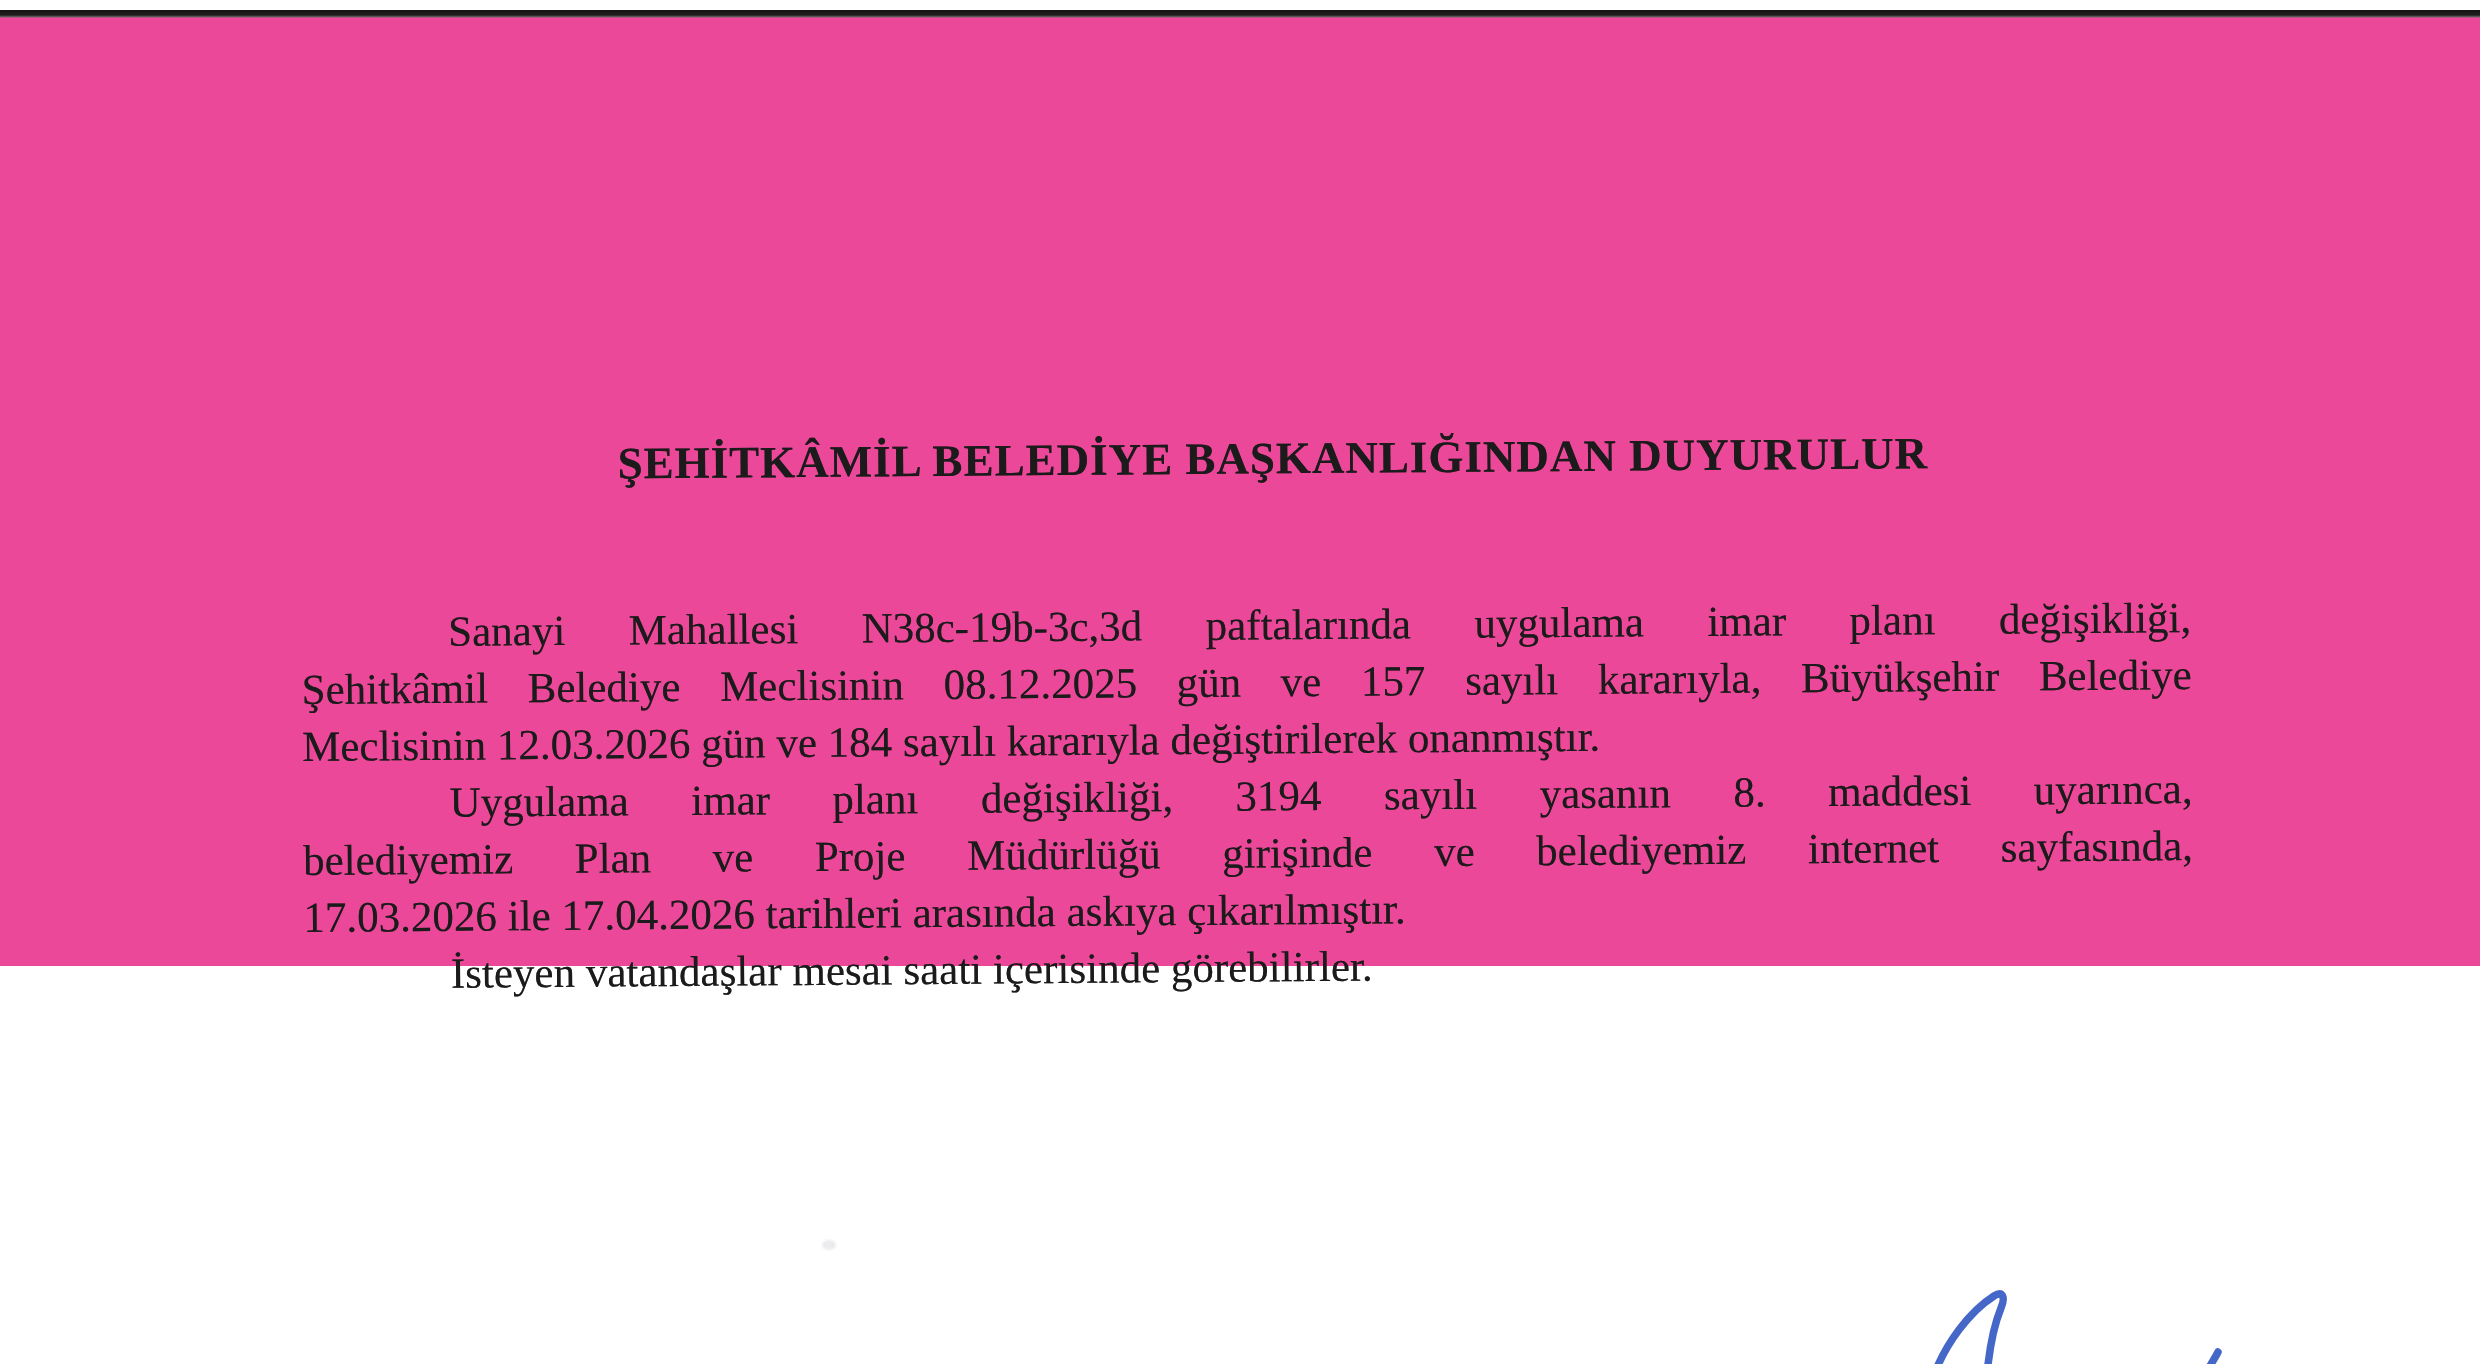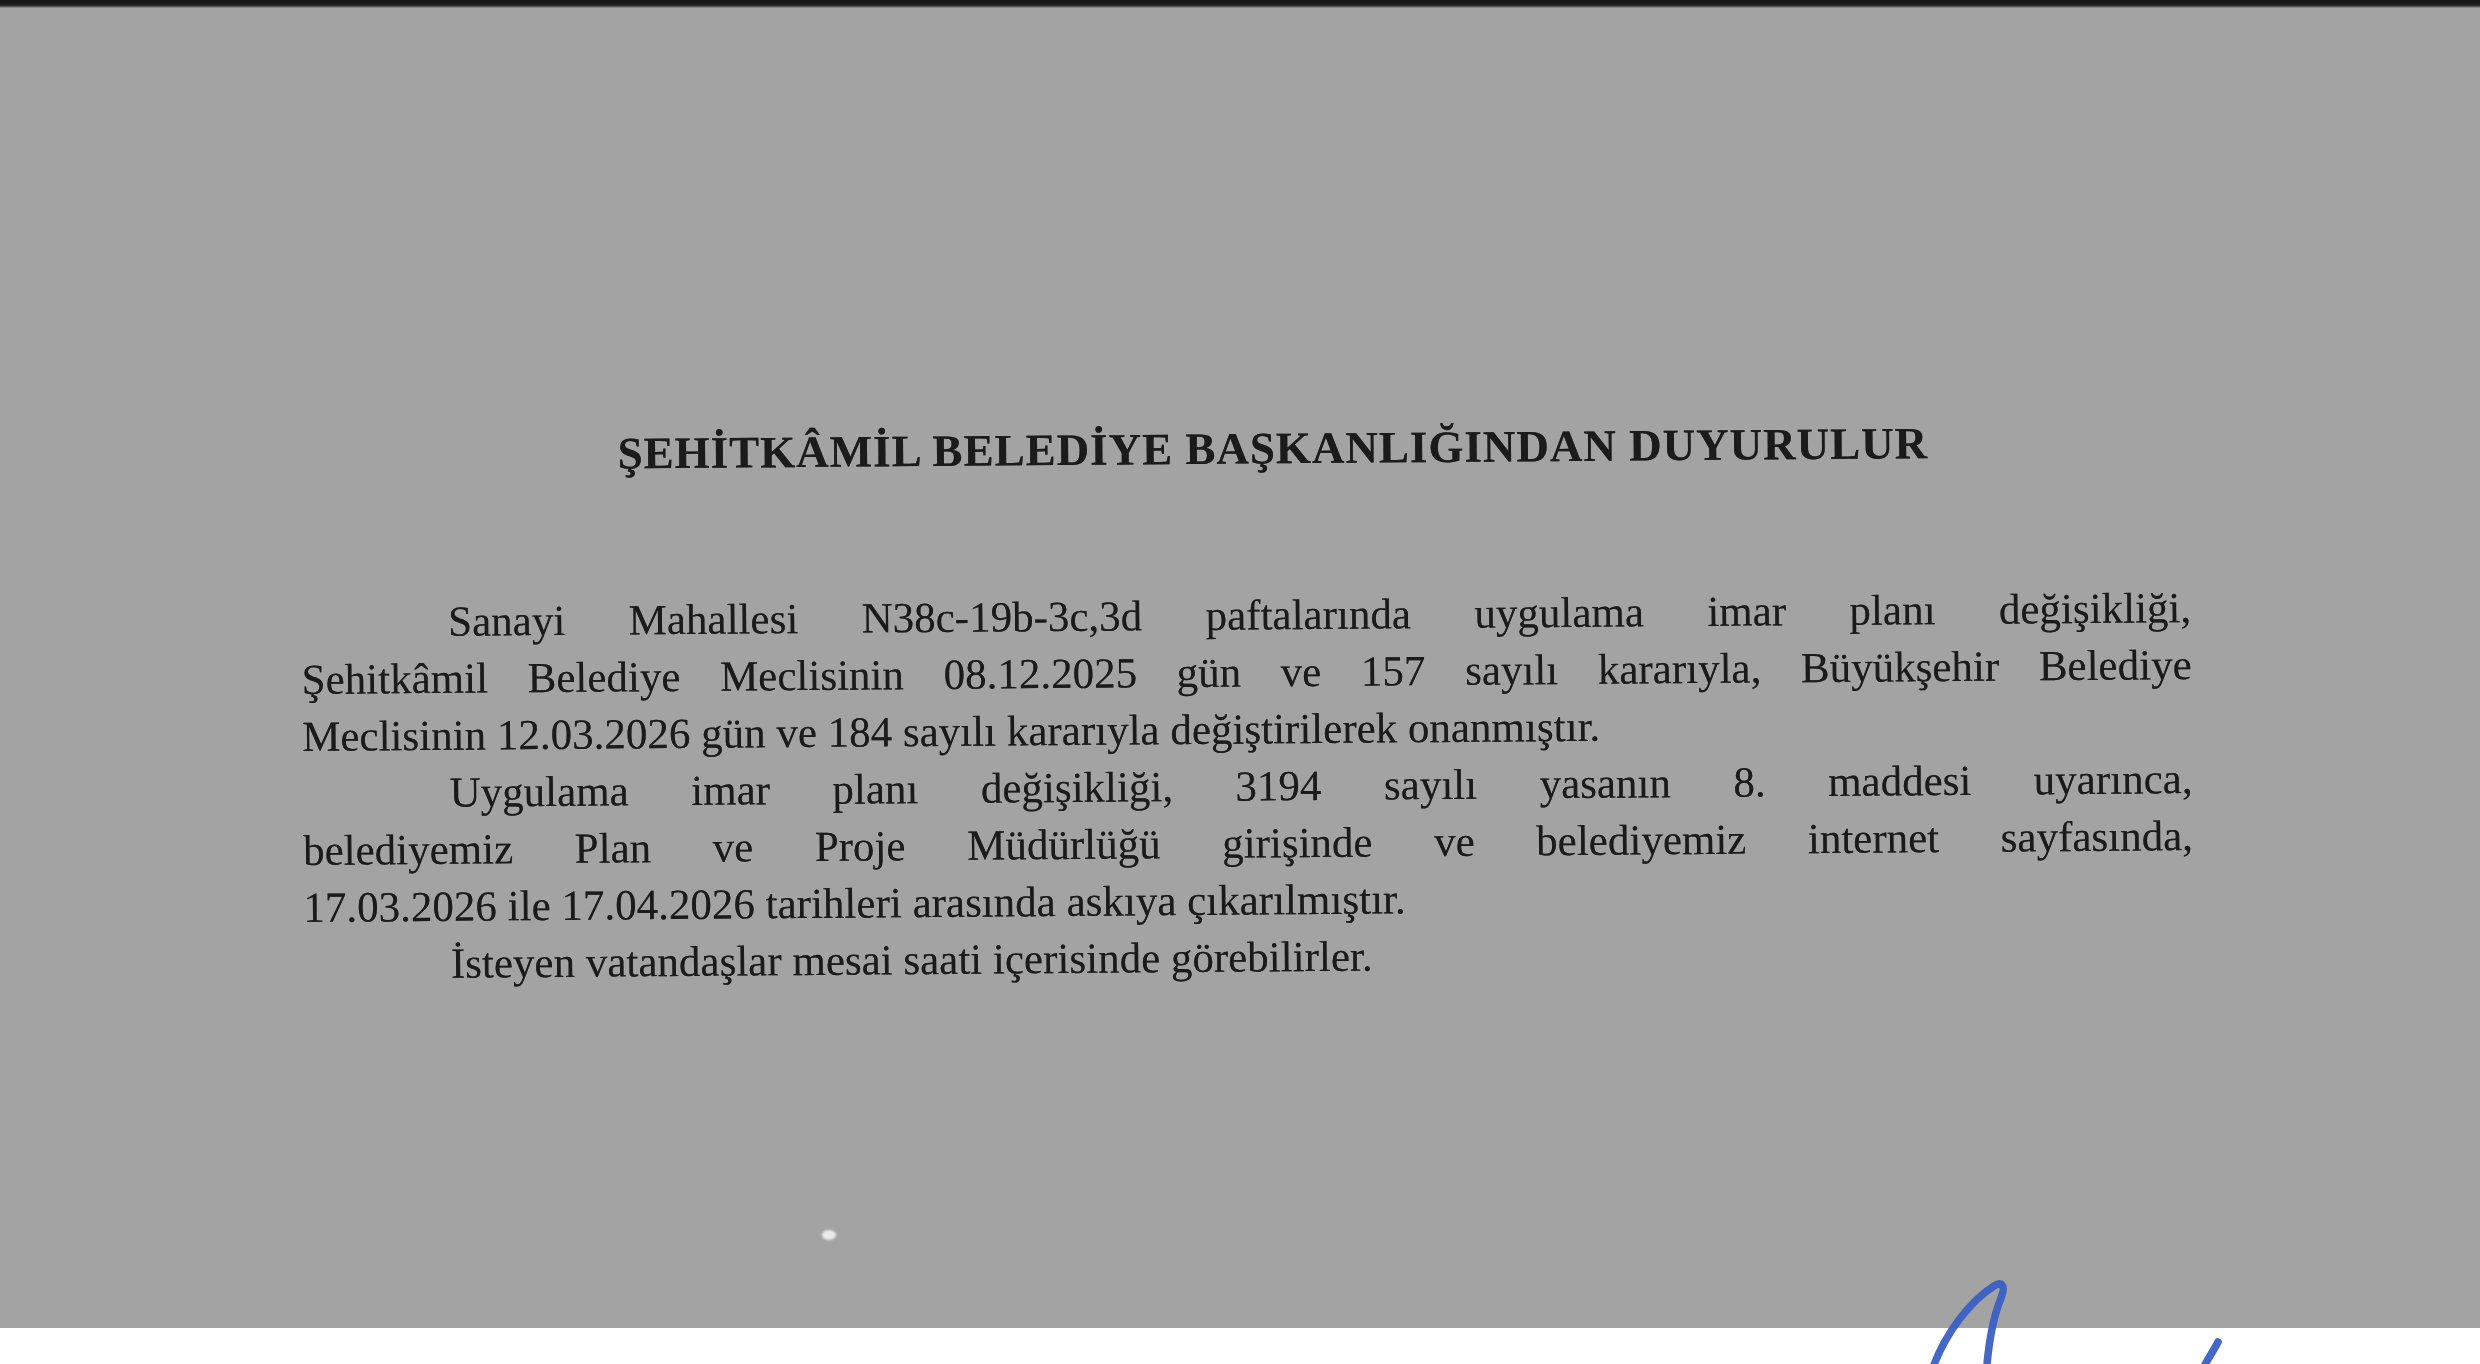--- a/index.html
+++ b/index.html
@@ -6,24 +6,25 @@
     margin: 0;
     padding: 0;
     width: 2480px;
     height: 1364px;
     overflow: hidden;
     background: #ffffff;
   }
   .page {
     position: relative;
     width: 2480px;
-    height: 1328px;
-    background: #a3a3a3;
+    height: 956px;
+    background: #ec4899;
     font-family: "Liberation Serif", "DejaVu Serif", serif;
     color: #1b1b1b;
+    margin-top: 10px;
   }
   
   .scan-strip {
     position: absolute;
     top: 0; left: 0;
     width: 2480px;
     height: 8px;
     background: linear-gradient(to bottom, #151515 0px, #1d1d1d 5px, #6a6a6a 7px, rgba(120,120,120,0) 8px);
   }
   

